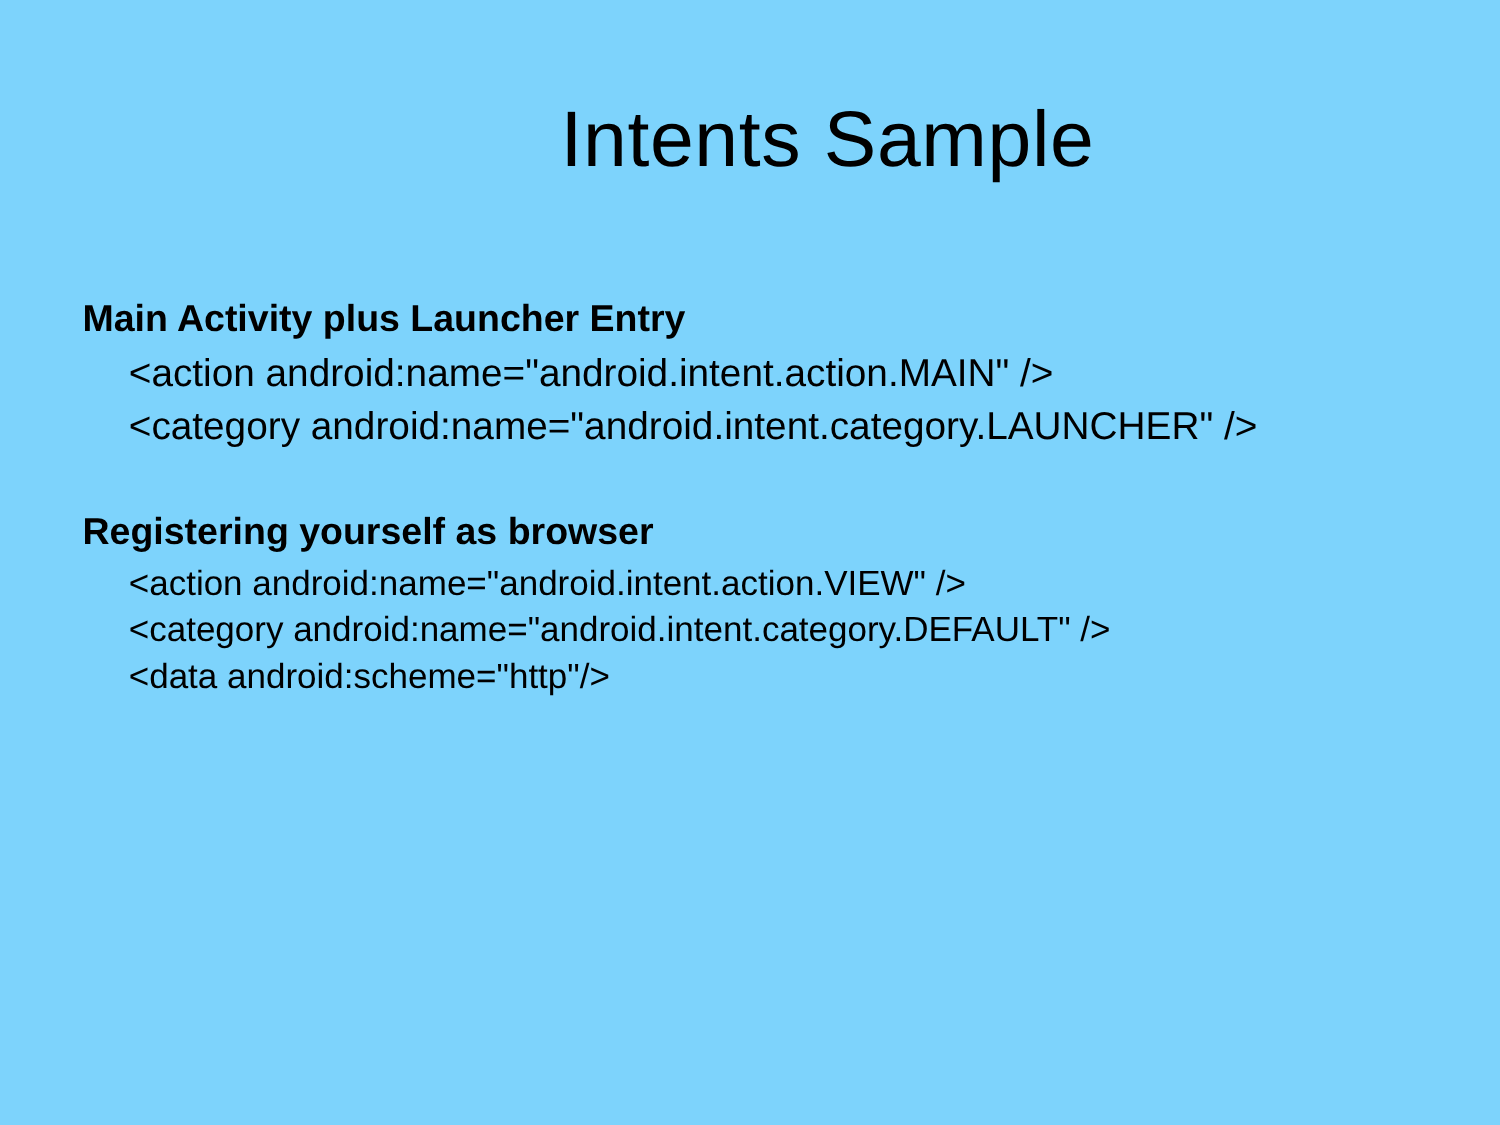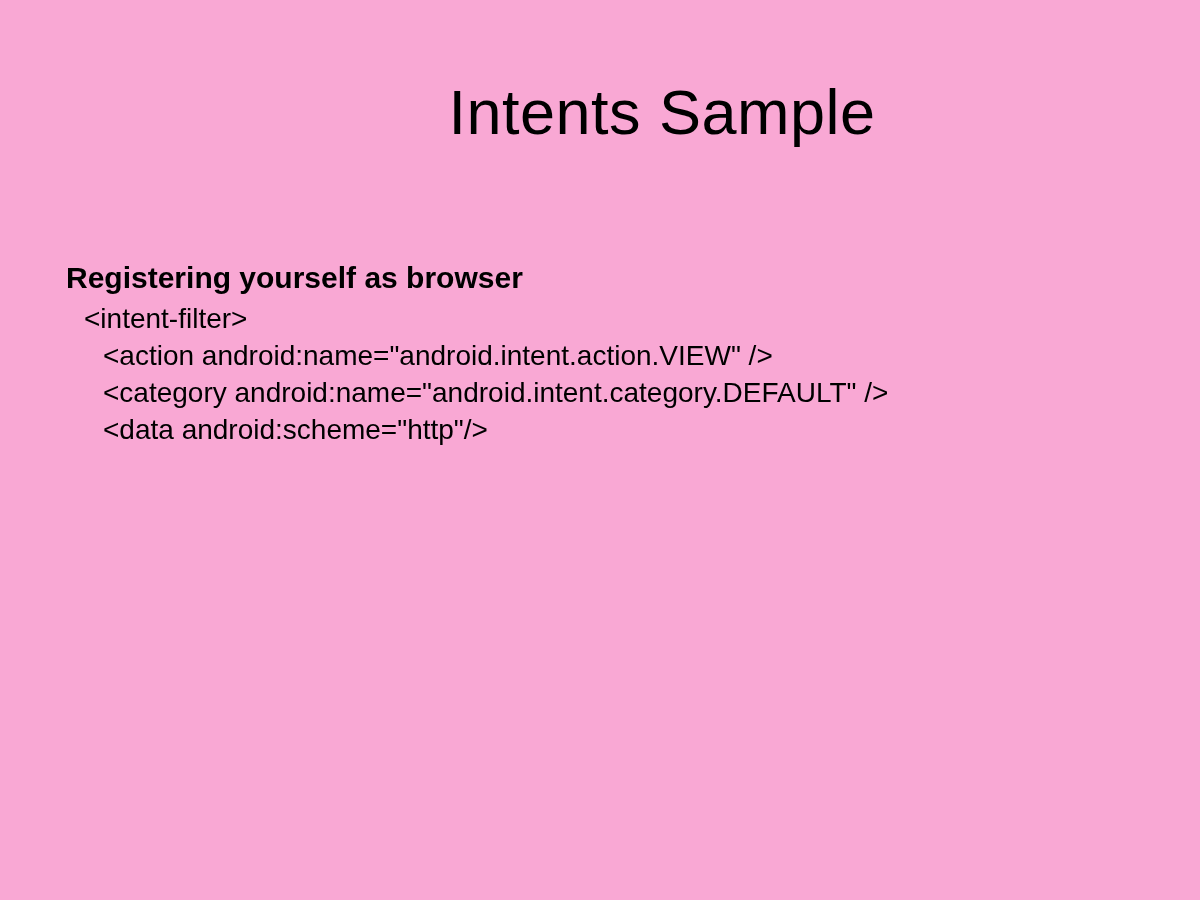--- a/index.html
+++ b/index.html
@@ -1,20 +1,20 @@
 <!DOCTYPE html>
 <html><head>
 <meta charset="utf-8">
 <style>
   * { margin: 0; padding: 0; box-sizing: border-box; }
   html, body { background: #d9d9d9; }
   .slide {
     width: 1200px;
     height: 900px;
-    background: #f9a8d4;
+    background: #7dd3fc;
     color: #000000;
     font-family: "Liberation Sans", "DejaVu Sans", sans-serif;
     overflow: hidden;
     position: relative;
     margin: 0 auto;
   }
   .title {
     margin-top: 76px;
     font-size: 63px;
     font-weight: normal;
@@ -23,42 +23,46 @@
     letter-spacing: 0.5px;
     white-space: nowrap;
   }
   .body {
     position: absolute;
     left: 66px;
     top: 234px;
     right: 20px;
   }
   .section-1 { font-size: 31px; line-height: 42px; }
-  .section-2 { font-size: 28px; line-height: 37px; margin-top: 22px; }
+  .section-2 { font-size: 28px; line-height: 37px; margin-top: 42px; }
   .heading {
     font-weight: bold;
     font-size: 30px;
     line-height: 44px;
   }
   .code-line { white-space: pre; }
   .ind-0 { padding-left: 0; }
   .ind-1 { padding-left: 18px; }
   .ind-2 { padding-left: 37px; }
 </style>
 </head>
 <body>
 
 <div class="slide">
   <h1 class="title">Intents Sample</h1>
 
   <div class="body">
 
+    <div class="section-1">
+      <div class="heading">Main Activity plus Launcher Entry</div>
+      <div class="code-line ind-2">&lt;action android:name="android.intent.action.MAIN" /&gt;</div>
+      <div class="code-line ind-2">&lt;category android:name="android.intent.category.LAUNCHER" /&gt;</div>
+    </div>
 
     <div class="section-2">
       <div class="heading">Registering yourself as browser</div>
-      <div class="code-line ind-1">&lt;intent-filter&gt;</div>
       <div class="code-line ind-2">&lt;action android:name="android.intent.action.VIEW" /&gt;</div>
       <div class="code-line ind-2">&lt;category android:name="android.intent.category.DEFAULT" /&gt;</div>
       <div class="code-line ind-2">&lt;data android:scheme="http"/&gt;</div>
     </div>
 
   </div>
 </div>
 
 </body></html>

